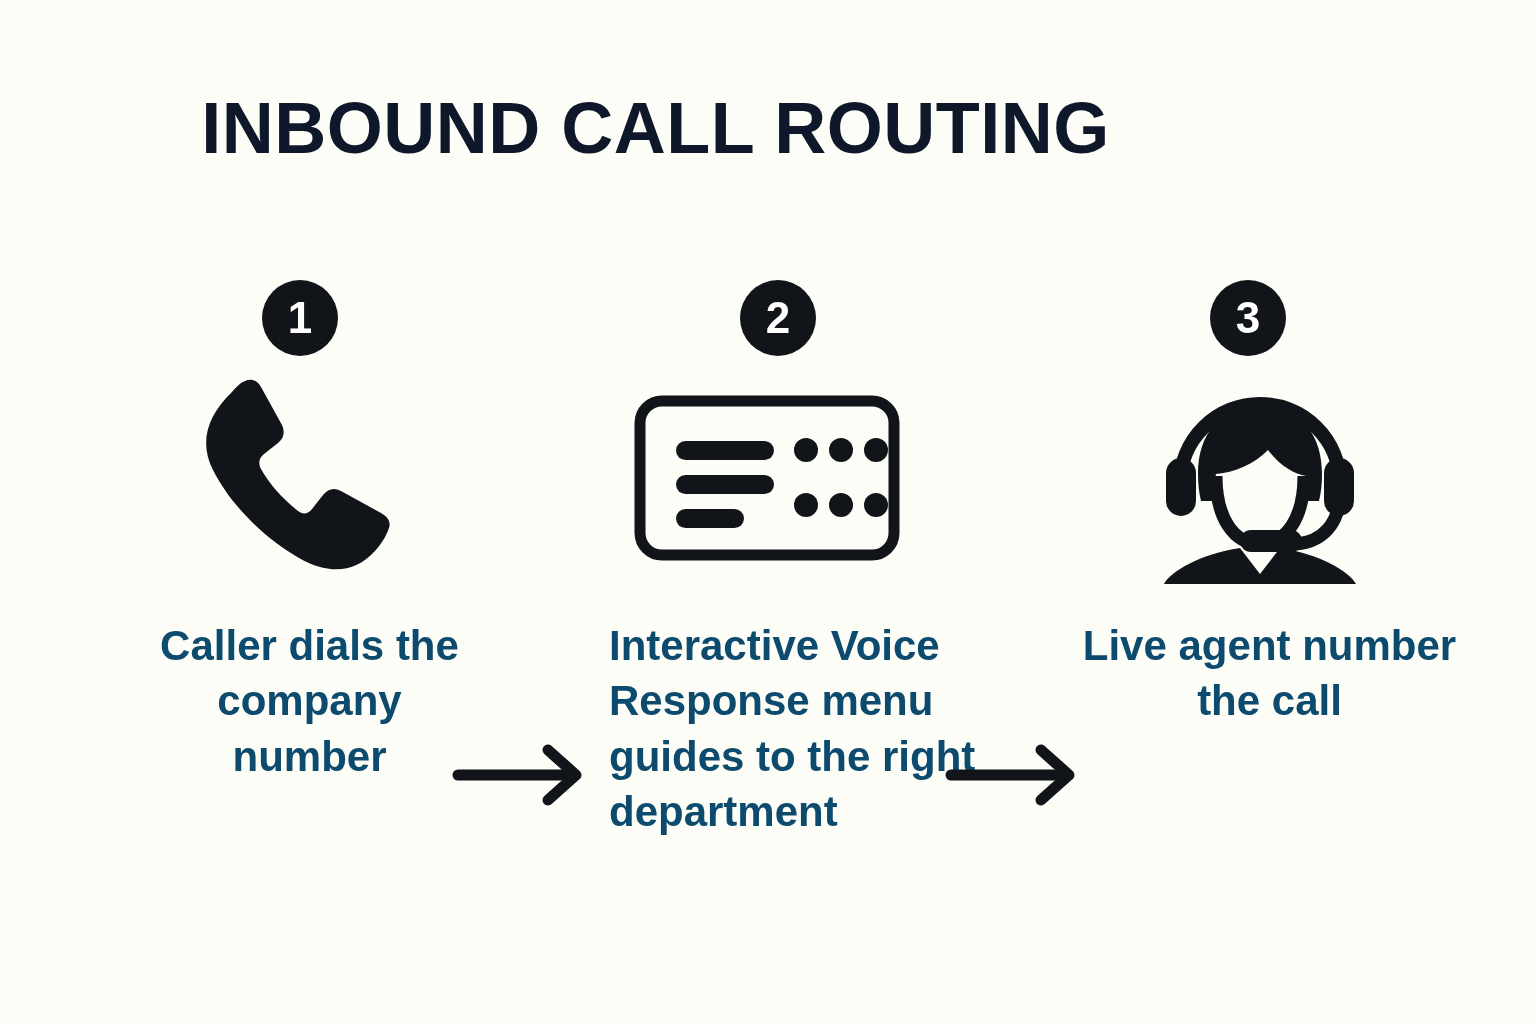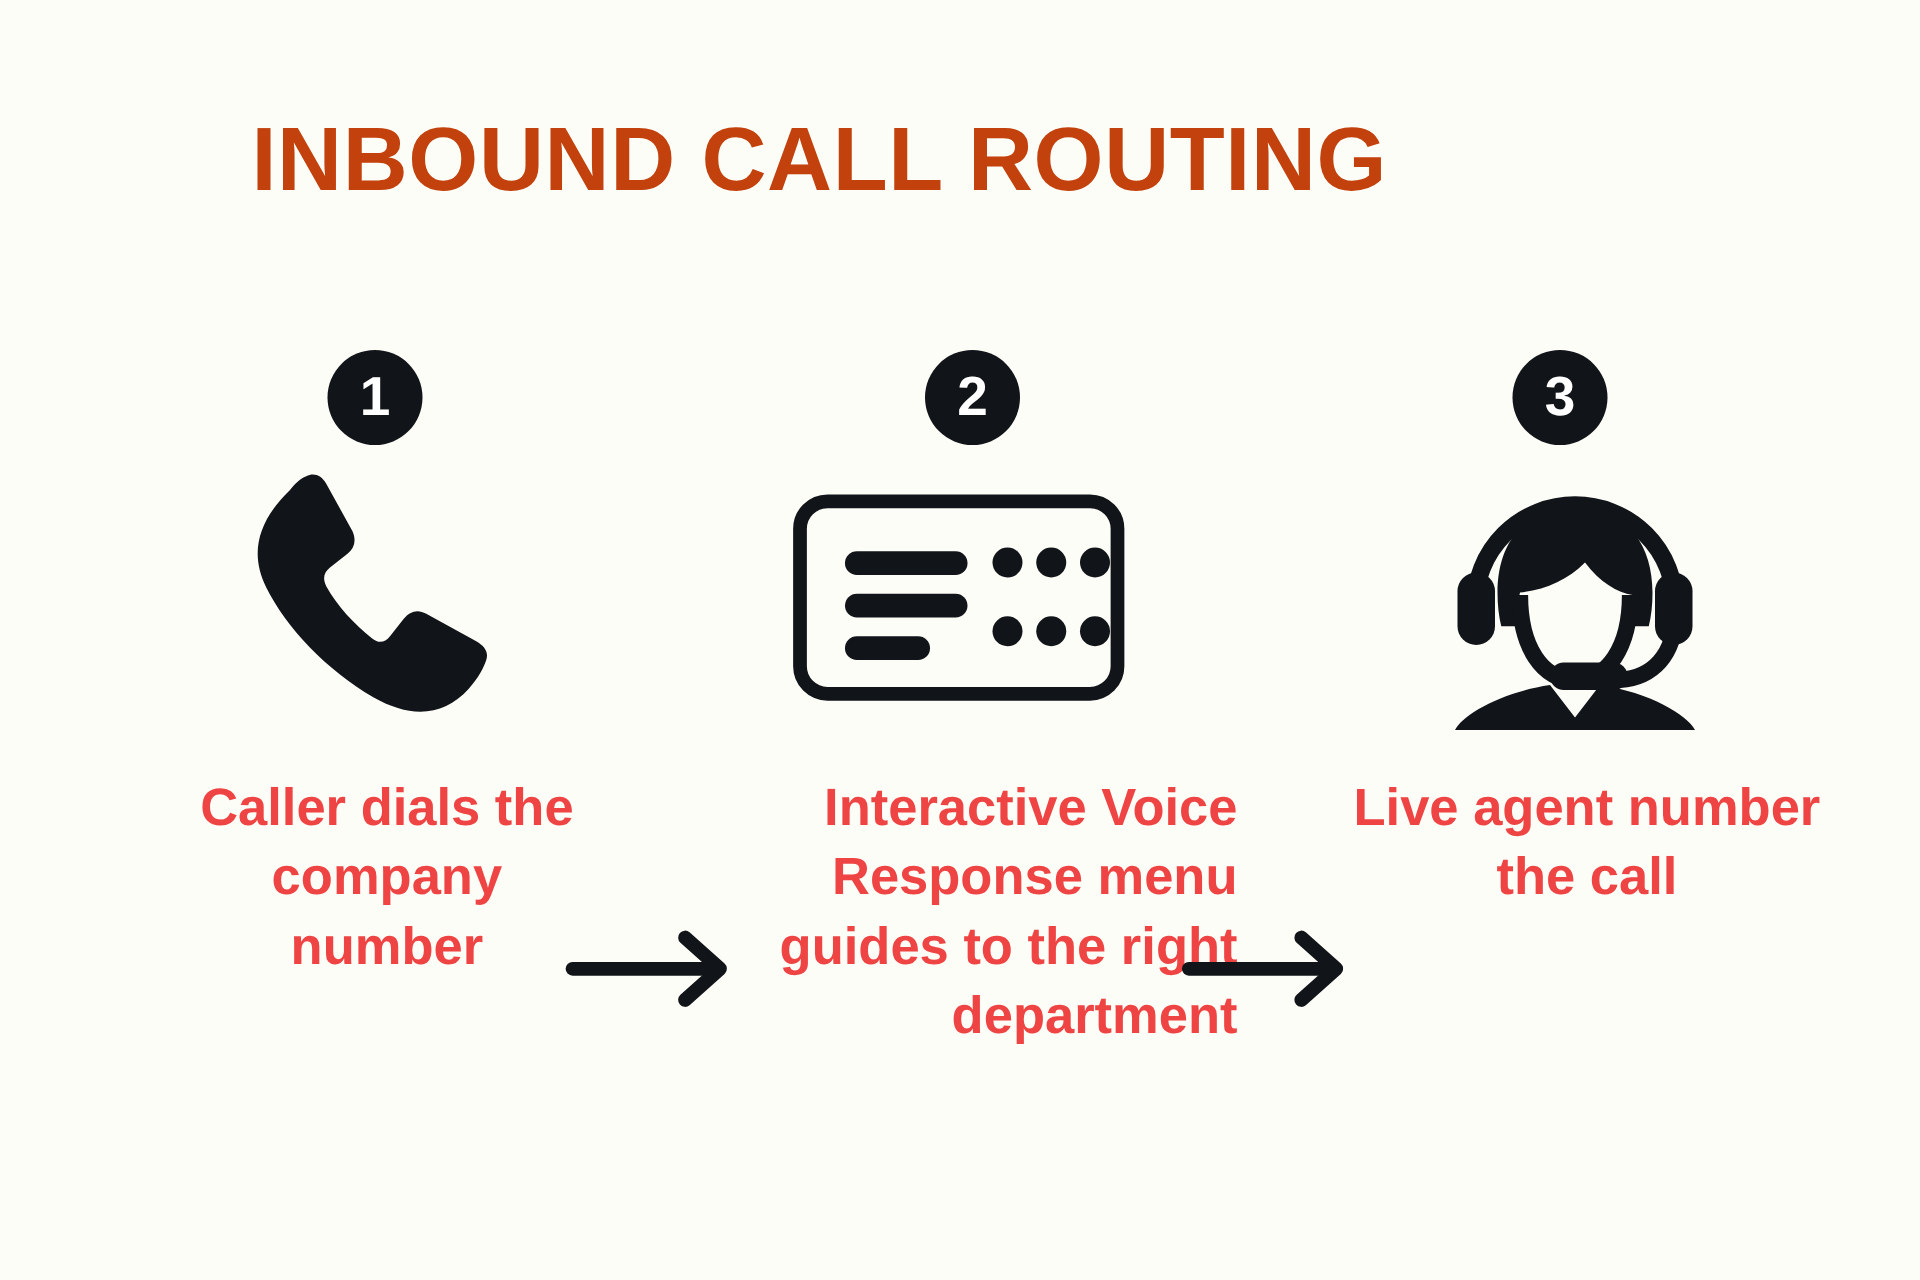--- a/index.html
+++ b/index.html
@@ -25,21 +25,21 @@
   .title {
     position: absolute;
     top: 92px;
     left: 0;
     width: 1311px;
     text-align: center;
     font-size: 72px;
     font-weight: 700;
     letter-spacing: 0.5px;
     line-height: 1;
-    color: #c2410c;
+    color: #0f172a;
     white-space: nowrap;
   }
 
   
   .flow {
     position: absolute;
     top: 280px;
     left: 0;
     width: 1536px;
     height: 640px;
@@ -83,26 +83,26 @@
     align-items: center;
     justify-content: center;
   }
   .icon-row.left { justify-content: flex-start; padding-left: 42px; }
 
   
   .caption {
     font-size: 42px;
     font-weight: 700;
     line-height: 1.32;
-    color: #ef4444;
+    color: #0c4a6e;
     margin-top: 18px;
     margin-left: 19px;
   }
   .caption.center { text-align: center; }
-  .caption.left   { text-align: right; }
+  .caption.left   { text-align: left; }
 
   
   .arrow {
     position: absolute;
     top: 460px;
     width: 140px;
     height: 70px;
   }
   .arrow-1 { left: 452px; }
   .arrow-2 { left: 945px; }

